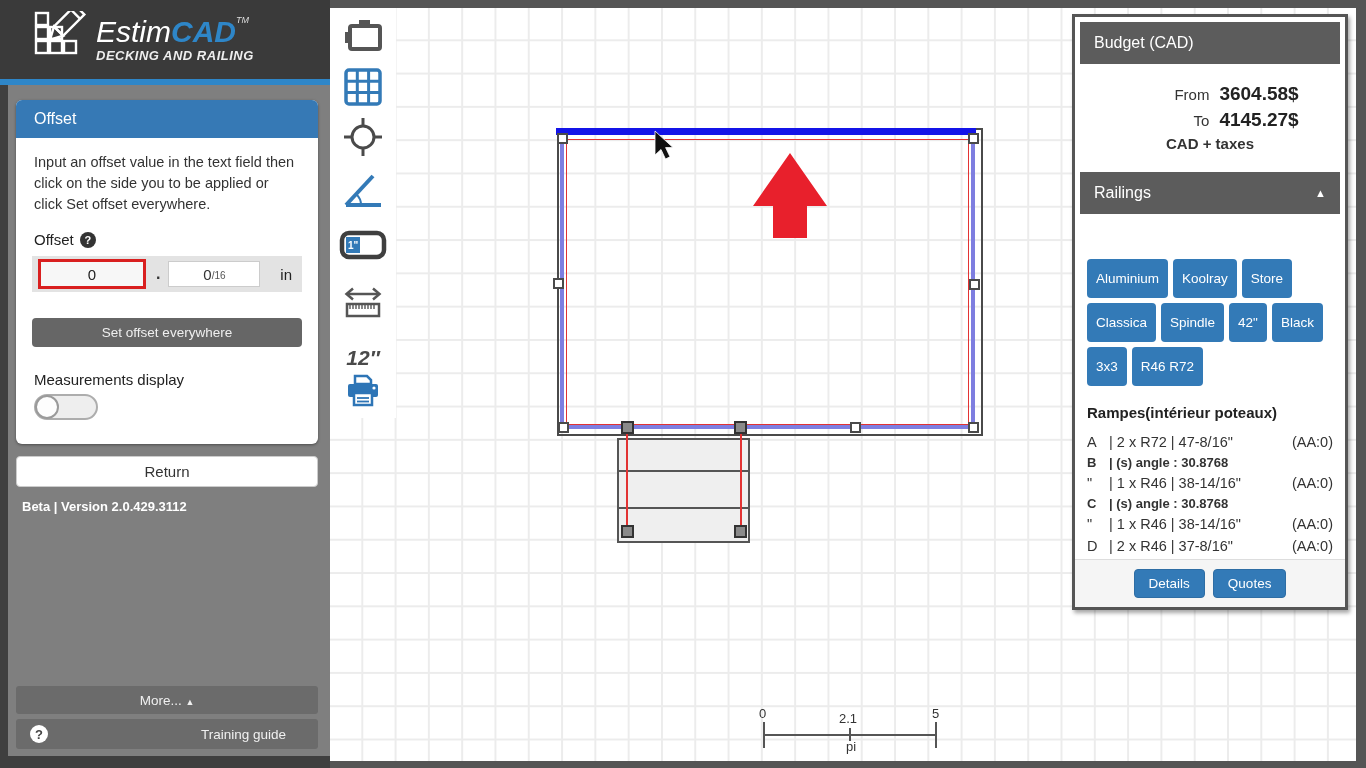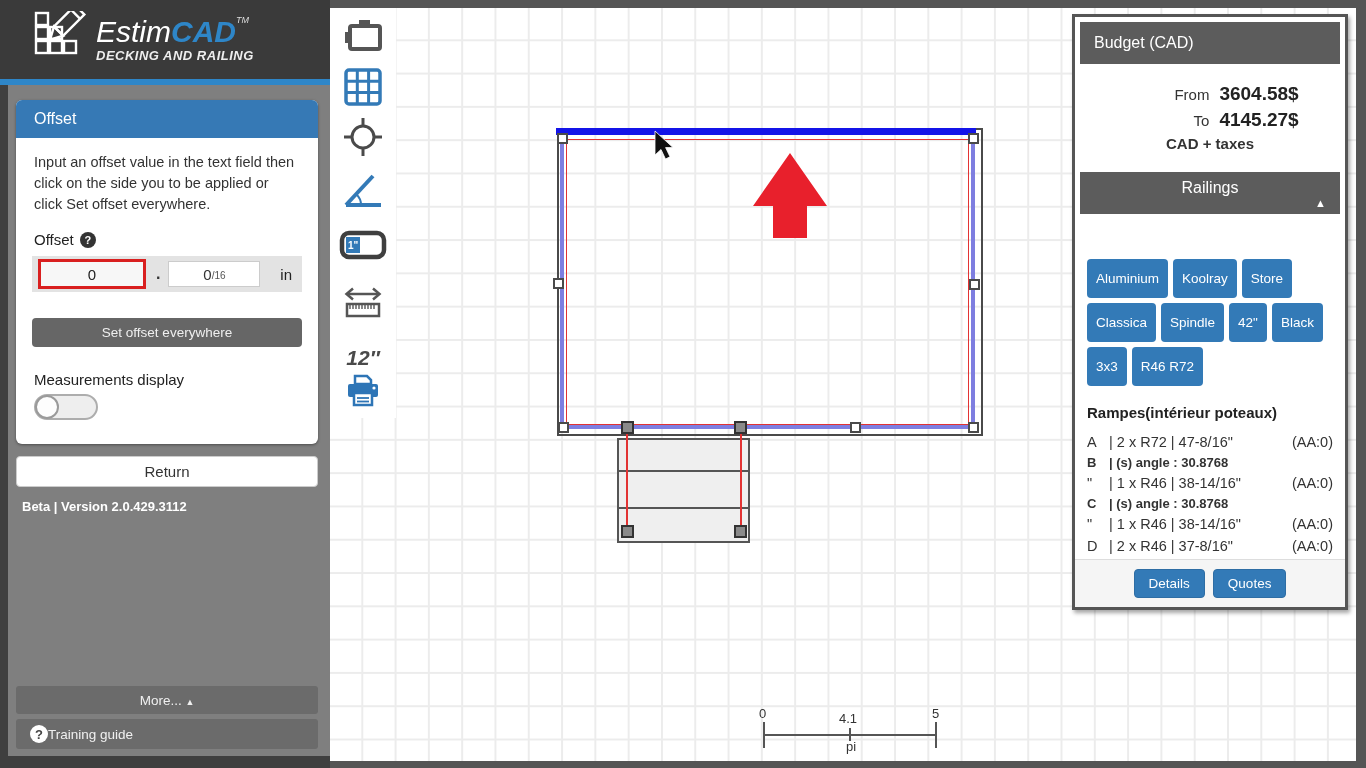--- a/index.html
+++ b/index.html
@@ -30,21 +30,21 @@
   .meas-label { padding:24px 18px 6px 18px; font-size:15px; color:#222; }
   .toggle { margin-left:18px; width:64px; height:26px; border:2px solid #adadad; border-radius:13px; background:#eee; position:relative; cursor:pointer; }
   .toggle-knob { position:absolute; left:-1px; top:-1px; width:24px; height:24px; border-radius:50%; background:#fdfdfd; border:2px solid #9a9a9a; }
 
   .return-btn { position:absolute; left:8px; top:456px; width:302px; height:31px; background:#fff; border:1px solid #ccc; border-radius:4px; font-size:15px; color:#333; cursor:pointer; font-family:"Liberation Sans",sans-serif; }
   .version-text { position:absolute; left:14px; top:499px; color:#fff; font-size:13px; font-weight:bold; }
   .more-btn { position:absolute; left:8px; top:686px; width:302px; height:28px; background:#6b6b6b; border:none; border-radius:3px; color:#f0f0f0; font-size:13.5px; cursor:pointer; font-family:"Liberation Sans",sans-serif; }
   .more-btn .arrow { font-size:9px; }
   .training-bar { position:absolute; left:8px; top:719px; width:302px; height:30px; background:#6b6b6b; border-radius:3px; display:flex; align-items:center; cursor:pointer; }
   .training-qmark { width:18px; height:18px; margin-left:14px; border-radius:50%; background:#fff; color:#444; font-weight:bold; font-size:13px; display:flex; align-items:center; justify-content:center; }
-  .training-label { flex:1; text-align:left; color:#f0f0f0; font-size:13.5px; margin-right:32px; }
+  .training-label { flex:1; text-align:right; color:#f0f0f0; font-size:13.5px; margin-right:32px; }
 
   
   .canvas { position:absolute; left:330px; top:8px; width:1026px; height:753px; background-color:#fff;
     background-image:linear-gradient(#ececec 2px, transparent 2px), linear-gradient(90deg,#ececec 2px, transparent 2px);
     background-size:33.3px 33.3px; background-position:-2px -2px; }
   .canvas-top-bar { position:absolute; left:330px; top:0; width:1036px; height:8px; background:#555; }
   .canvas-bottom-bar { position:absolute; left:330px; top:761px; width:1036px; height:7px; background:#555; }
   .canvas-scrollbar { position:absolute; left:1356px; top:0; width:10px; height:768px; background:#555; }
 
   
@@ -73,21 +73,21 @@
 
   
   .budget-panel { position:absolute; left:1072px; top:14px; width:276px; height:596px; background:#fff; border:3px solid #555; box-shadow:2px 3px 4px rgba(0,0,0,.35); }
   .panel-section-header { margin:5px; height:42px; background:#5c5c5c; color:#fff; font-size:16px; display:flex; align-items:center; padding:7px 14px; }
   .panel-section-header .collapse { margin-left:auto; font-size:11px; cursor:pointer; }
   .budget-values { padding:14px 0 10px 0; }
   .budget-grid { display:grid; grid-template-columns:88px auto; column-gap:10px; row-gap:4px; justify-content:center; align-items:baseline; }
   .budget-label { text-align:right; font-size:15px; color:#333; }
   .budget-value { font-size:19px; font-weight:bold; color:#222; }
   .budget-taxes { text-align:center; font-size:15px; font-weight:bold; color:#333; margin-top:4px; }
-  .railings-header { margin-top:10px;flex-direction:column; }
+  .railings-header { margin-top:10px; }
   .tags-wrap { padding:40px 12px 0 12px; display:flex; flex-wrap:wrap; gap:5px; }
   .tag { background:#337ab7; color:#fff; font-size:13.5px; padding:12px 9px; border-radius:4px; border:none; cursor:pointer; font-family:"Liberation Sans",sans-serif; }
   .rampes-title { padding:18px 12px 0 12px; font-size:15px; font-weight:bold; color:#222; }
   .rail-list { margin-top:10px; height:158px; overflow:hidden; padding:0 12px; }
   .rail-row { display:flex; align-items:baseline; font-size:14.5px; color:#333; padding:3px 0; }
   .rail-row .key { width:22px; flex:none; }
   .rail-row .aa { margin-left:auto; }
   .rail-row.bold-row { font-weight:bold; font-size:13px; padding:2px 0; }
   .panel-footer { position:absolute; left:0; bottom:0; width:270px; height:48px; background:#f5f5f5; border-top:1px solid #ddd; display:flex; align-items:center; justify-content:center; gap:8px; }
   .panel-btn { background:#337ab7; border:1px solid #2e6da4; border-radius:4px; color:#fff; font-size:13.5px; padding:6px 14px; cursor:pointer; font-family:"Liberation Sans",sans-serif; }
@@ -129,21 +129,21 @@
 
   <svg class="abs" style="left:323px; top:122px;" width="26" height="34">
     <path d="M2,1 L2,25 L8,19.5 L12.5,29 L17,26.8 L12.6,17.6 L20,17.6 Z" fill="#111" stroke="#fff" stroke-width="0.8"></path>
   </svg>
 
   <div class="abs scale-line" style="left:433px; top:726px;"></div>
   <div class="abs scale-tick-end" style="left:433px; top:714px;"></div>
   <div class="abs scale-tick-mid" style="left:519px; top:720px;"></div>
   <div class="abs scale-tick-end" style="left:605px; top:714px;"></div>
   <div class="abs scale-num" style="left:429px; top:698px;">0</div>
-  <div class="abs scale-num" style="left:509px; top:703px;">4.1</div>
+  <div class="abs scale-num" style="left:509px; top:703px;">2.1</div>
   <div class="abs scale-num" style="left:602px; top:698px;">5</div>
   <div class="abs scale-num" style="left:516px; top:731px;">pi</div>
 </div>
 
 <div class="canvas-top-bar"></div>
 <div class="canvas-bottom-bar"></div>
 <div class="canvas-scrollbar"></div>
 
 <div class="toolbar">
   <div class="tool" style="top:10px;">

